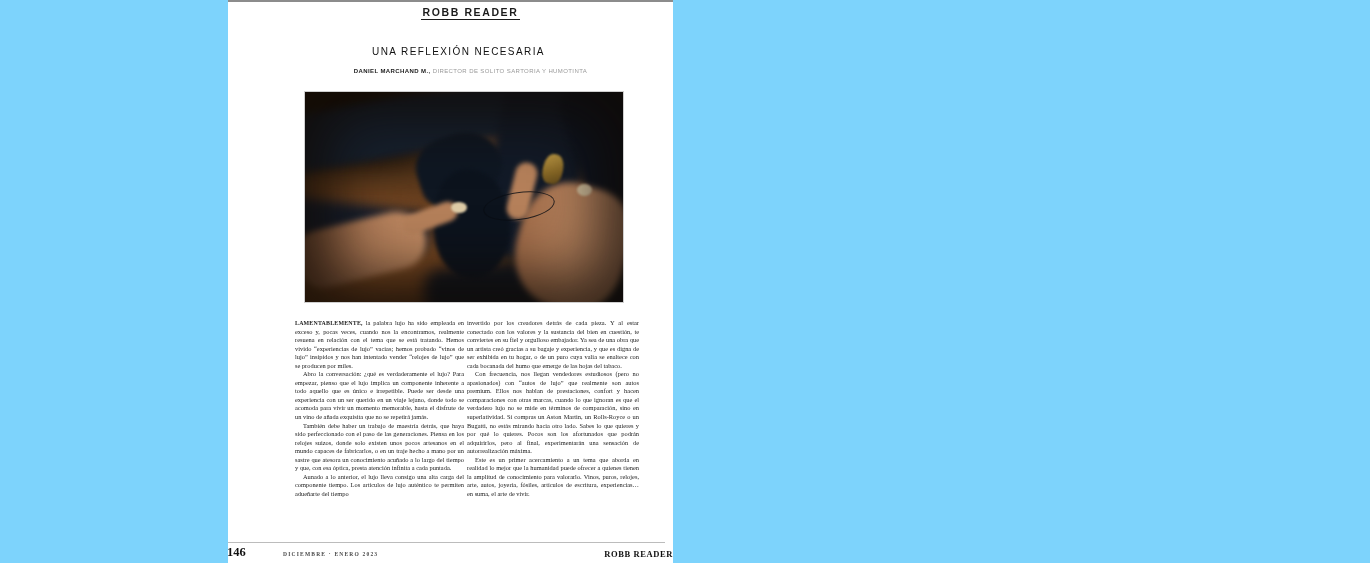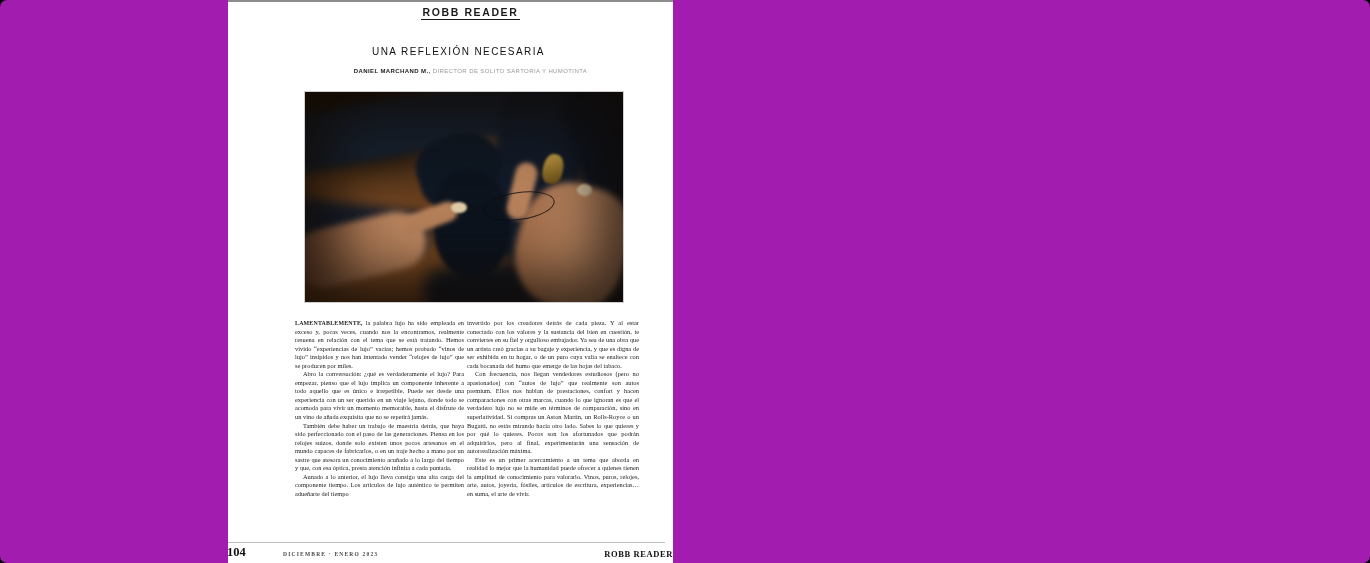--- a/index.html
+++ b/index.html
@@ -8,22 +8,21 @@
     width: 1370px;
     height: 563px;
     background: #000000;
     overflow: hidden;
     font-family: "Liberation Serif", serif;
   }
   .stage {
     position: relative;
     width: 1370px;
     height: 563px;
-    background: #a21caf;
-    border-radius: 7px;
+    background: #7dd3fc;
   }
   .page {
     position: absolute;
     left: 228px;
     top: 0;
     width: 445px;
     height: 563px;
     background: #ffffff;
     border-top: 2px solid #8c8c8c;
     box-sizing: border-box;
@@ -313,18 +312,18 @@
       <p class="indent">Aunado a lo anterior, el lujo lleva consigo una alta carga del componente tiempo. Los artículos de lujo auténtico te permiten adueñarte del tiempo</p>
     </div>
 
     <div class="col col-right">
       <p>invertido por los creadores detrás de cada pieza. Y al estar conectado con los valores y la sustancia del bien en cuestión, te conviertes en su fiel y orgulloso embajador. Ya sea de una obra que un artista creó gracias a su bagaje y experiencia, y que es digna de ser exhibida en tu hogar, o de un puro cuya valía se enaltece con cada bocanada del humo que emerge de las hojas del tabaco.</p>
       <p class="indent">Con frecuencia, nos llegan vendedores estudiosos (pero no apasionados) con “autos de lujo” que realmente son autos premium. Ellos nos hablan de prestaciones, confort y hacen comparaciones con otras marcas, cuando lo que ignoran es que el verdadero lujo no se mide en términos de comparación, sino en superlatividad. Si compras un Aston Martin, un Rolls-Royce o un Bugatti, no estás mirando hacia otro lado. Sabes lo que quieres y por qué lo quieres. Pocos son los afortunados que podrán adquirirlos, pero al final, experimentarán una sensación de autorrealización máxima.</p>
       <p class="indent">Este es un primer acercamiento a un tema que aborda en realidad lo mejor que la humanidad puede ofrecer a quienes tienen la amplitud de conocimiento para valorarlo. Vinos, puros, relojes, arte, autos, joyería, fósiles, artículos de escritura, experiencias… en suma, el arte de vivir.</p>
     </div>
 
     <div class="footer-rule"></div>
-    <div class="folio">104</div>
+    <div class="folio">146</div>
     <div class="issue">DICIEMBRE · ENERO 2023</div>
     <div class="footer-brand">ROBB READER</div>
 
   </div>
 </div>
 
 </body></html>

